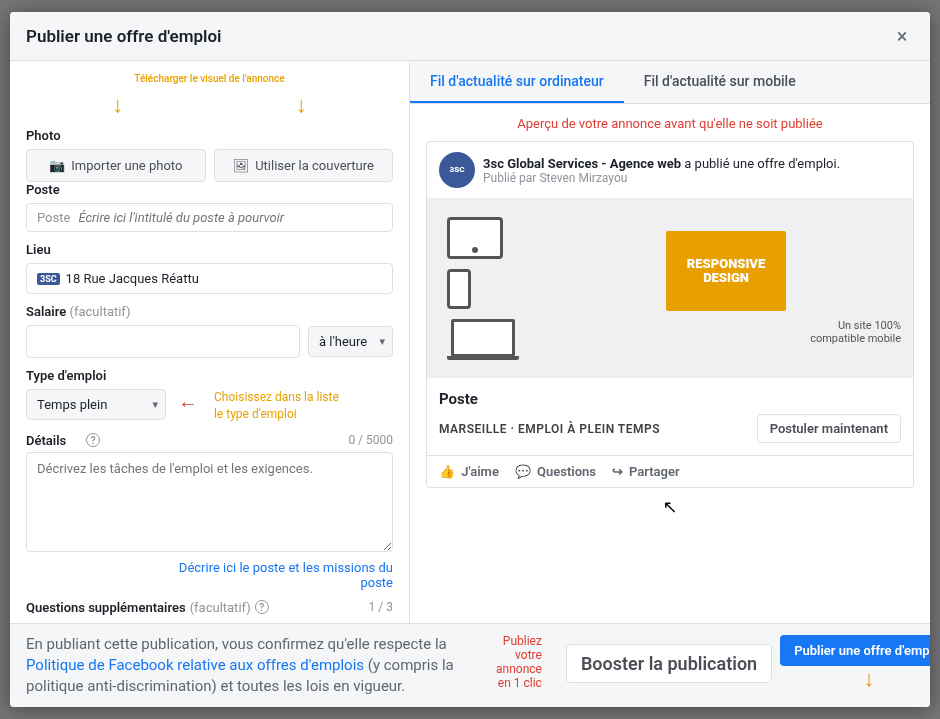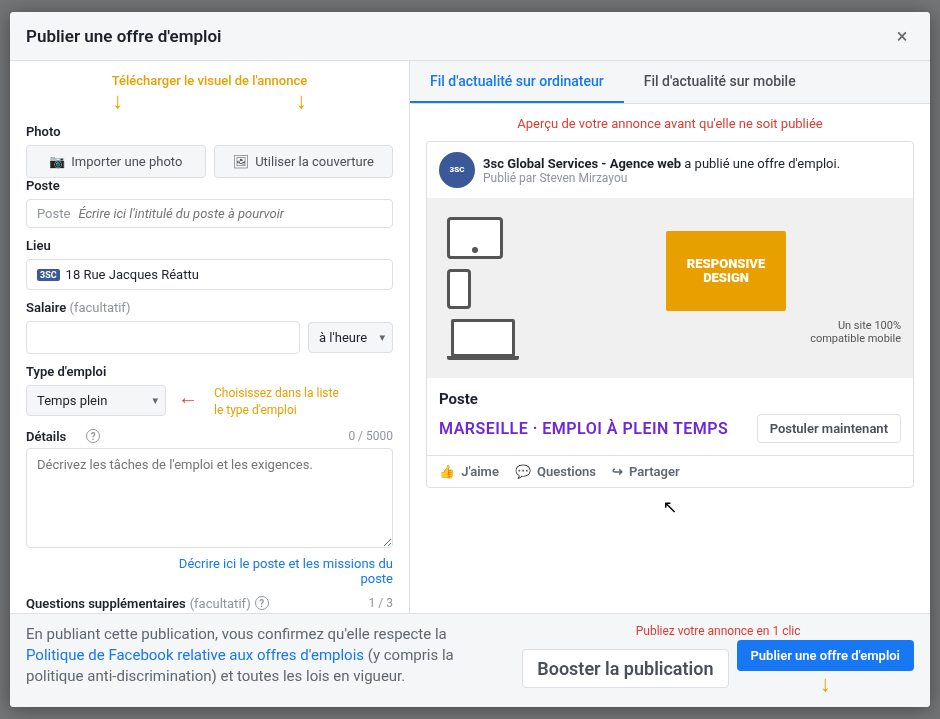--- a/index.html
+++ b/index.html
@@ -7,21 +7,21 @@
     .modal-overlay { background: rgba(0,0,0,0.5); width: 940px; height: 719px; display: flex; justify-content: center; align-items: center; position: relative; }
     .modal { background: #fff; width: 920px; height: 695px; border-radius: 4px; box-shadow: 0 2px 20px rgba(0,0,0,0.4); display: flex; flex-direction: column; position: relative; overflow: hidden; }
     .modal-header { background: #f5f6f7; border-bottom: 1px solid #dddfe2; padding: 12px 16px; display: flex; justify-content: space-between; align-items: center; flex-shrink: 0; }
     .modal-title { font-size: 17px; font-weight: 600; color: #1d2129; }
     .modal-close { width: 24px; height: 24px; cursor: pointer; color: #606770; font-size: 20px; display: flex; align-items: center; justify-content: center; }
     .modal-body { display: flex; flex: 1; overflow: hidden; }
     .left-panel { width: 400px; flex-shrink: 0; padding: 12px 16px; overflow-y: auto; border-right: 1px solid #dddfe2; }
     .right-panel { flex: 1; padding: 0; display: flex; flex-direction: column; overflow: hidden; }
     .section-label { font-size: 13px; font-weight: 600; color: #1d2129; margin-bottom: 6px; margin-top: 10px; }
     .section-label:first-child { margin-top: 0; }
-    .photo-annotation { color: #e8a000; font-size: 13px; text-align: center; font-weight: 500; }
+    .photo-annotation { color: #e8a000; font-size: 10px; text-align: center; margin-bottom: 8px; font-weight: 500; }
     .photo-arrows { display: flex; justify-content: space-around; margin-bottom: 4px; }
     .arrow-down { color: #e8a000; font-size: 22px; text-align: center; }
     .photo-buttons { display: flex; gap: 8px; }
     .photo-btn { flex: 1; border: 1px solid #dddfe2; border-radius: 4px; padding: 8px 12px; background: #f5f6f7; cursor: pointer; display: flex; align-items: center; justify-content: center; gap: 6px; font-size: 13px; color: #4b4f56; }
     .form-group { margin-bottom: 10px; }
     .poste-input { color: #1877f2; font-style: italic; }
     .lieu-wrapper { position: relative; display: flex; align-items: center; border: 1px solid #dddfe2; border-radius: 4px; padding: 7px 10px; background: #fff; }
     .lieu-badge { background: #3b5998; color: #fff; font-size: 9px; font-weight: 700; padding: 1px 3px; border-radius: 2px; margin-right: 6px; flex-shrink: 0; }
     .lieu-text { font-size: 13px; color: #1d2129; }
     .salary-row { display: flex; gap: 8px; align-items: center; }
@@ -52,33 +52,33 @@
     .fb-card { border: 1px solid #dddfe2; border-radius: 4px; background: #fff; overflow: hidden; }
     .fb-card-header { padding: 10px 12px; display: flex; align-items: center; gap: 8px; }
     .fb-avatar { width: 36px; height: 36px; border-radius: 50%; background: #3b5998; display: flex; align-items: center; justify-content: center; color: #fff; font-size: 10px; font-weight: 700; flex-shrink: 0; overflow: hidden; }
     .fb-page-name { font-size: 13px; font-weight: 700; color: #1d2129; }
     .fb-page-sub { font-size: 12px; color: #90949c; }
     .fb-card-image { width: 100%; height: 180px; background: linear-gradient(135deg, #f0f0f0, #e0e0e0); display: flex; align-items: center; justify-content: center; overflow: hidden; position: relative; }
     .responsive-design-img { width: 100%; height: 100%; display: flex; align-items: center; justify-content: center; background: #f5f5f5; }
     .fb-card-content { padding: 12px; }
     .fb-card-content h3 { font-size: 15px; font-weight: 700; color: #1d2129; margin-bottom: 6px; }
     .location-row { display: flex; justify-content: space-between; align-items: center; }
-    .location-text { font-size: 16px; color: #6d28d9; font-weight: 600; letter-spacing: 0.5px; }
+    .location-text { font-size: 12px; color: #404040; font-weight: 600; letter-spacing: 0.5px; }
     .apply-btn { background: #fff; border: 1px solid #dddfe2; border-radius: 4px; padding: 6px 12px; font-size: 13px; font-weight: 600; color: #4b4f56; cursor: pointer; }
     .fb-actions { padding: 8px 12px; border-top: 1px solid #dddfe2; display: flex; gap: 16px; }
     .fb-action { display: flex; align-items: center; gap: 6px; font-size: 13px; color: #606770; font-weight: 600; cursor: pointer; }
     
     .modal-footer { background: #f5f6f7; border-top: 1px solid #dddfe2; padding: 10px 16px; display: flex; justify-content: space-between; align-items: flex-start; flex-shrink: 0; }
     .footer-text { font-size: 15px; color: #606770; max-width: 470px; line-height: 1.4; }
     .footer-link { color: #1877f2; text-decoration: none; }
     .footer-buttons { display: flex; gap: 8px; align-items: center; flex-shrink: 0; }
     .btn-booster { background: #fff; border: 1px solid #dddfe2; border-radius: 4px; padding: 8px 14px; font-size: 18px; font-weight: 600; color: #4b4f56; cursor: pointer; }
     .btn-publish { background: #1877f2; border: none; border-radius: 4px; padding: 8px 14px; font-size: 13px; font-weight: 600; color: #fff; cursor: pointer; }
     .publish-annotation { color: #e03c31; font-size: 12px; text-align: right; margin-bottom: 2px; }
-    .annotation-block { display: flex; flex-direction: column; align-items: center; }
+    .annotation-block { display: flex; flex-direction: row; align-items: center; gap: 24px; }
     
     .left-panel::-webkit-scrollbar { width: 4px; }
     .left-panel::-webkit-scrollbar-thumb { background: #dddfe2; border-radius: 2px; }
   </style>
 </head>
 <body>
 
 <div class="modal-overlay">
   <div class="modal">
 

